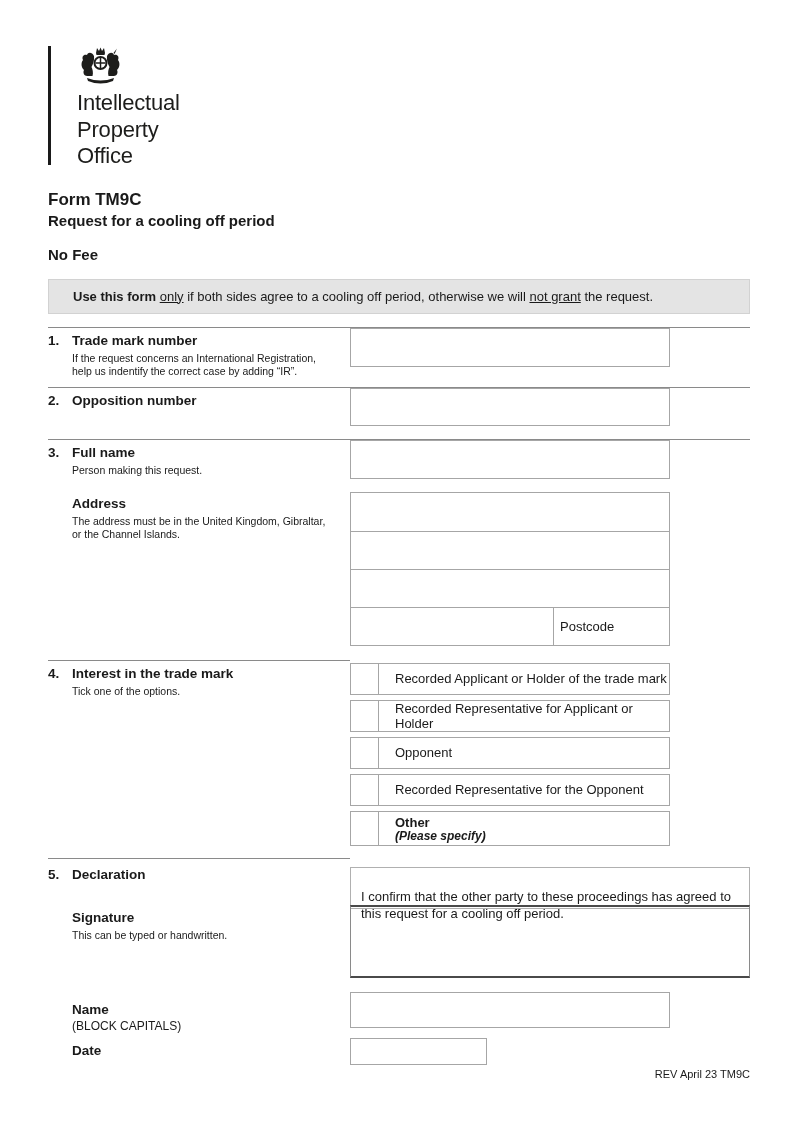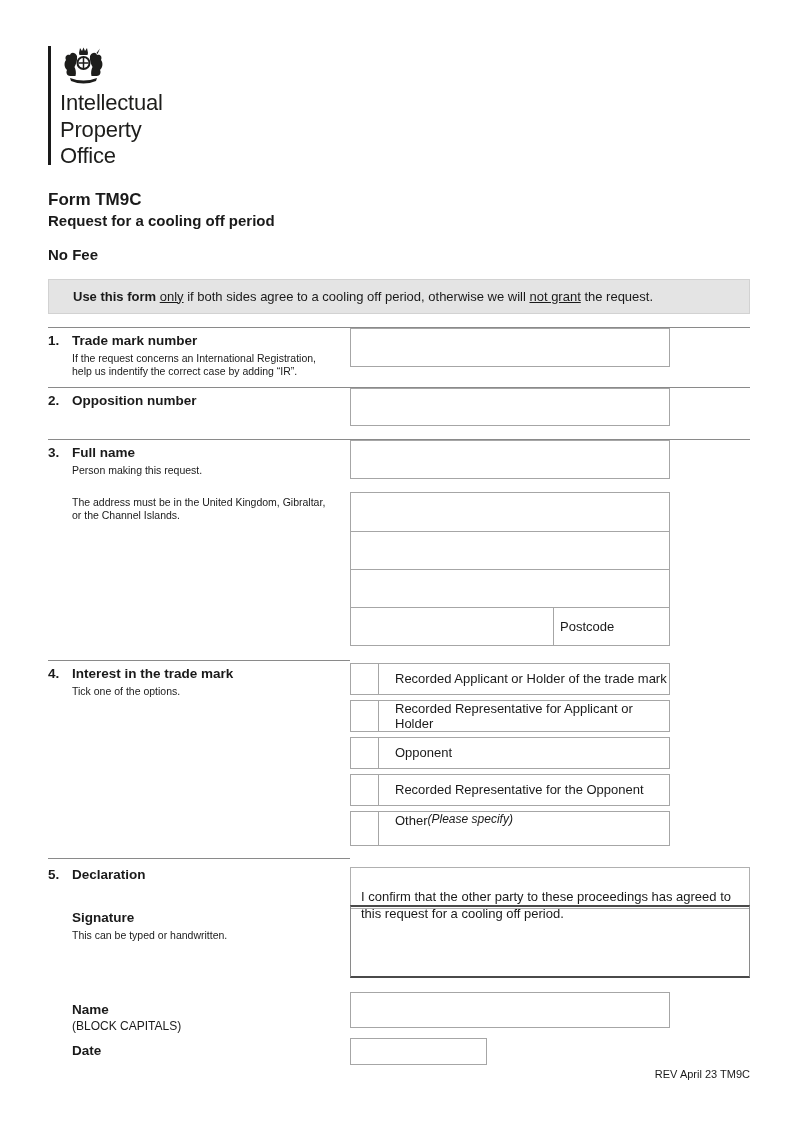--- a/index.html
+++ b/index.html
@@ -5,21 +5,21 @@
   html,body { margin:0; padding:0; background:#ffffff; }
   .page {
     position:relative; width:800px; height:1130px; background:#ffffff;
     font-family:"Liberation Sans", sans-serif; color:#1a1a1a; overflow:hidden;
   }
   .content { position:absolute; left:48px; top:0; width:702px; }
 
   
   .logo { margin-top:46px; display:flex; }
   .logo-bar { width:3px; height:119px; background:#1a1a1a; }
-  .logo-body { padding-left:9px; }
+  .logo-body { padding-left:26px; }
   .crest { display:block; margin:1px 0 3px 0; }
   .logo-text { font-size:22px; line-height:26.5px; letter-spacing:-0.2px; color:#1d1d1b; }
 
   .form-title   { margin-top:20px; font-size:17px; line-height:20px; font-weight:bold; }
   .form-subtitle{ margin-top:2px;  font-size:15px; line-height:17px; font-weight:bold; }
   .no-fee       { margin-top:17px; font-size:15px; line-height:17px; font-weight:bold; }
 
   .notice {
     margin-top:16px; height:35px; box-sizing:border-box;
     background:#e4e4e4; border:1px solid #d2d2d2;
@@ -58,21 +58,21 @@
   .addr-town { width:203px; box-sizing:border-box; border-right:1px solid #a6a6a6; flex:none; }
   .addr-postcode { flex:1; display:flex; align-items:center; padding-left:6px; font-size:13px; }
   .addr-help-gap { margin-top:19px; }
 
   .sec4 { height:198px; }
   .opt-table { margin-top:2px; }
   .opt-row { display:flex; box-sizing:border-box; border:1px solid #a6a6a6; height:32px; margin-bottom:5px; }
   .opt-row.tall { height:35px; margin-bottom:0; }
   .opt-check { width:28px; flex:none; border-right:1px solid #a6a6a6; box-sizing:border-box; }
   .opt-label { display:flex; align-items:center; padding-left:16px; font-size:13px; }
-  .opt-label.twolines { flex-direction:row; align-items:flex-start; justify-content:center; padding-top:1px; }
+  .opt-label.twolines { flex-direction:column; align-items:flex-start; justify-content:center; padding-top:1px;font-weight:bold; }
   .opt-note { font-size:12px; font-style:italic; line-height:12px; }
 
   
   .rowA { height:46px; }
   .rowA .sec-left { padding-top:8px; }
   .decl-box {
     box-sizing:border-box; width:400px; height:39px; margin-top:8px;
     border:1px solid #b0b0b0; padding:20px 10px; font-size:13px; line-height:17px;
   }
   .rowB { margin-bottom:14px; }
@@ -160,20 +160,21 @@
     </div>
 
     <div class="sec sec3 fullline">
       <div class="sec-left">
         <div class="sec-title">
           <span class="sec-num">3.</span>
           <span>Full name</span>
         </div>
         <div class="sec-help">Person making this request.</div>
         <div class="sub-block addr-help-gap">
+          <div class="sub-title">Address</div>
           <div class="sec-help">The address must be in the United Kingdom, Gibraltar, or the Channel Islands.</div>
         </div>
       </div>
       <div class="sec-right">
         <div class="box name-box"></div>
         <div class="addr-table">
           <div class="addr-row"></div>
           <div class="addr-row"></div>
           <div class="addr-row"></div>
           <div class="addr-row addr-last">

